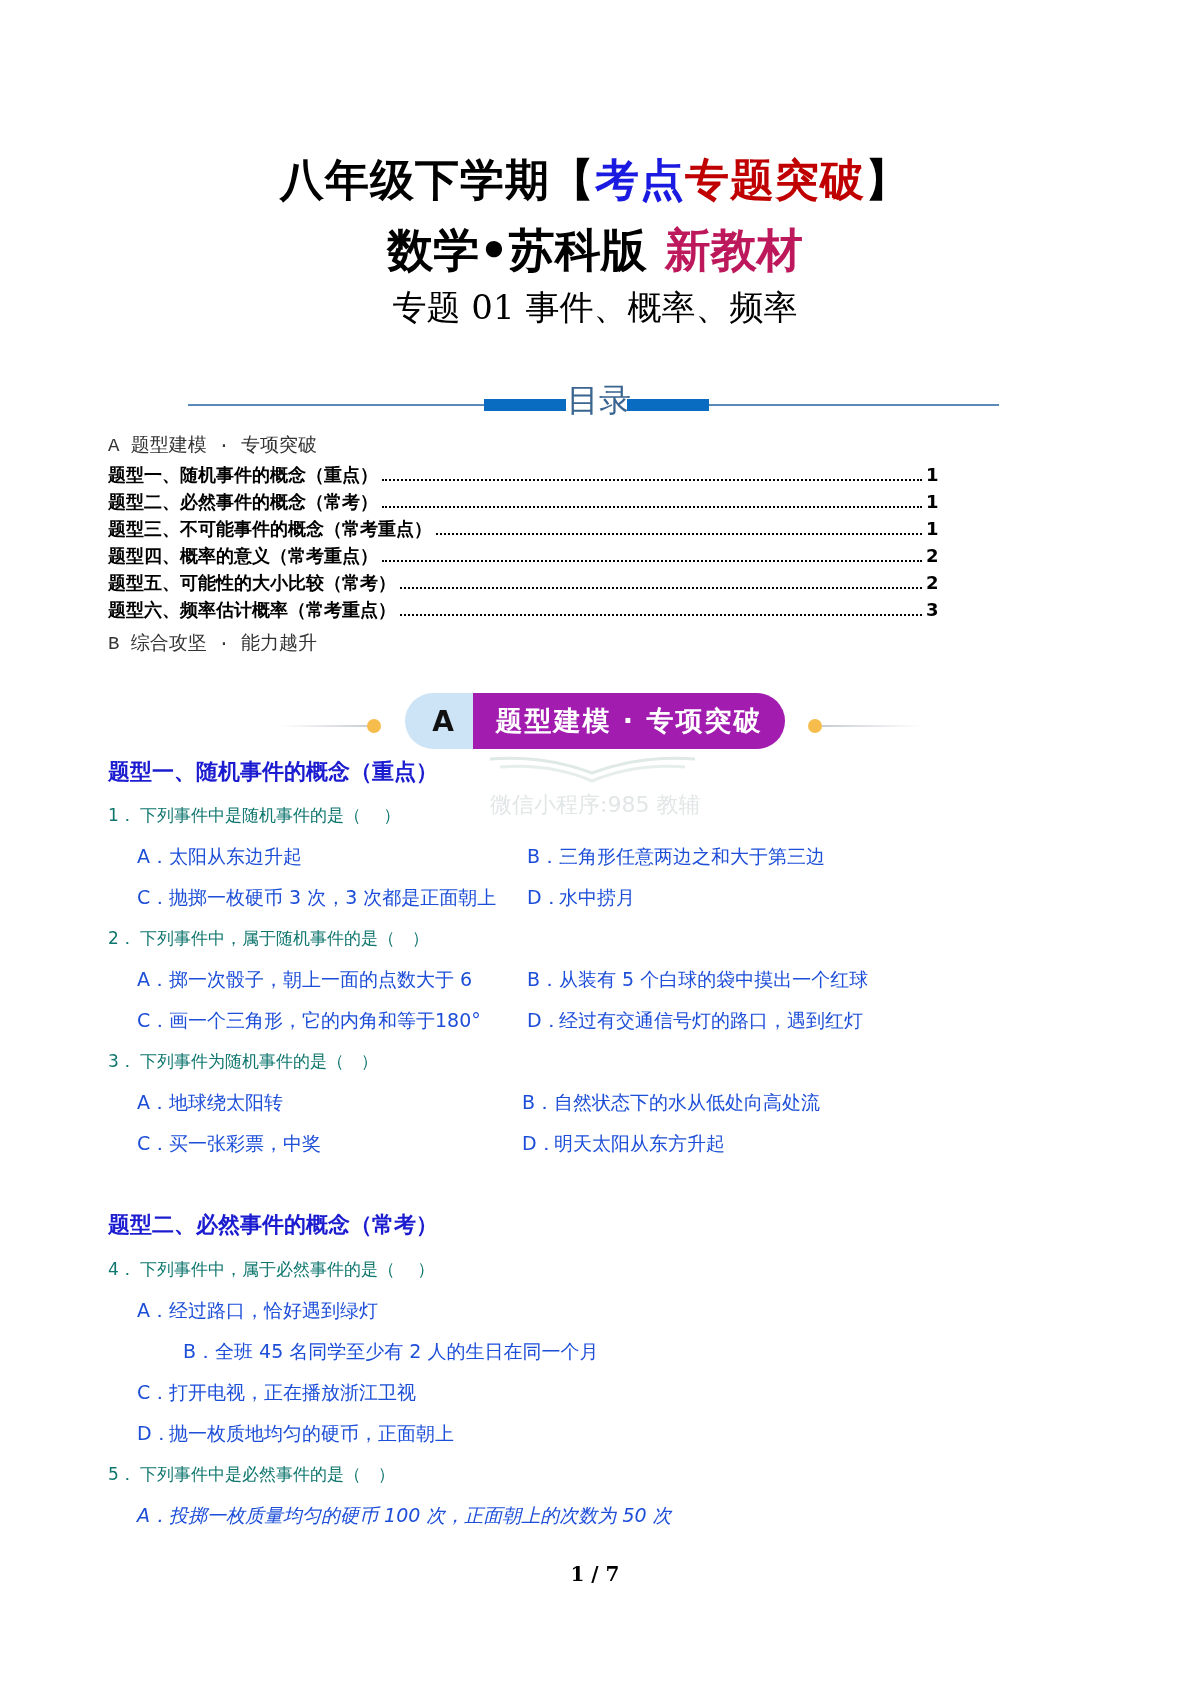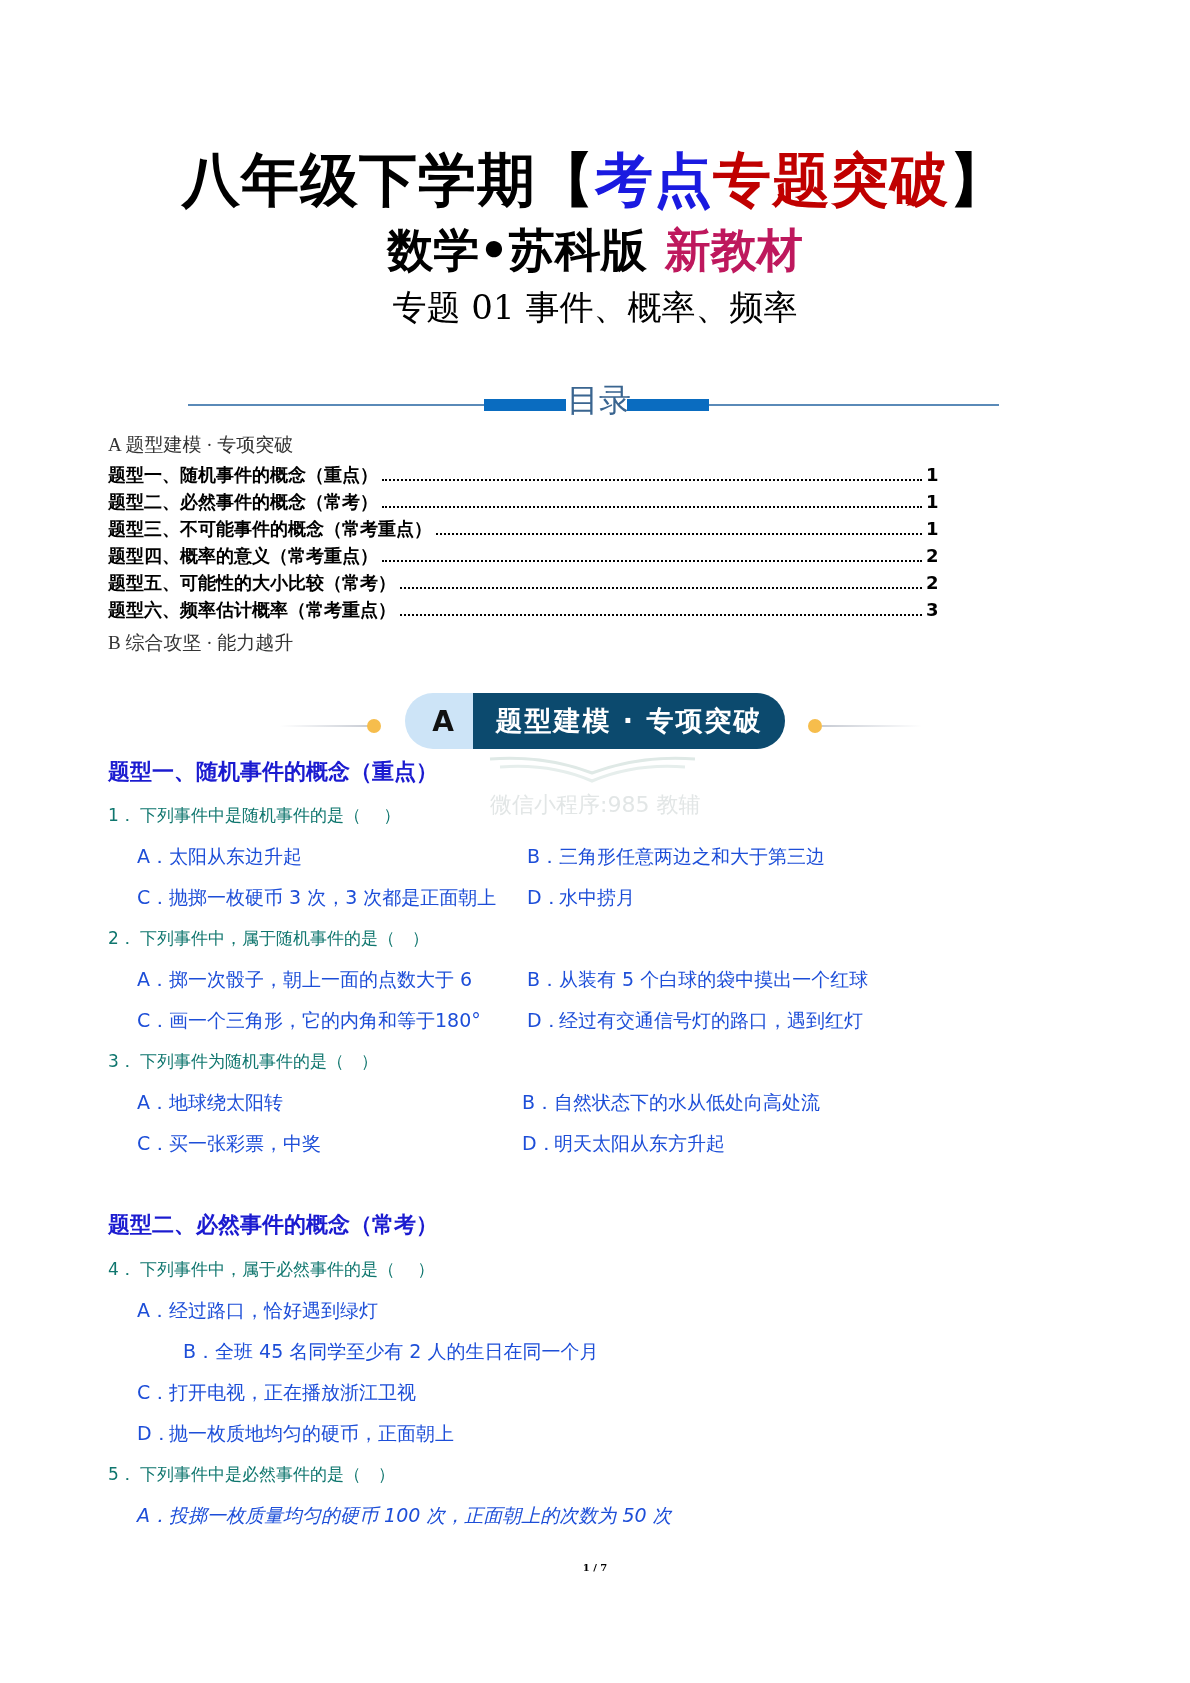--- a/index.html
+++ b/index.html
@@ -1,52 +1,52 @@
 <!DOCTYPE html>
 <html><head>
   <meta charset="utf-8">
   <style>
     html, body { margin: 0; padding: 0; background: #ffffff; }
     body { width: 1190px; height: 1683px; position: relative; overflow: hidden;
            font-family: "DejaVu Sans", "Liberation Sans", sans-serif; color: #222; }
     .abs { position: absolute; }
     .title-main { top: 145px; left: 0; width: 1190px; text-align: center;
-                  font-size: 58px; font-weight: 900; letter-spacing: 1px; color: #000; line-height: 70px; }
+                  font-size: 44px; font-weight: 900; letter-spacing: 1px; color: #000; line-height: 70px; }
     .title-main .blue { color: #1a1ae0; }
     .title-main .red { color: #c00000; }
     .subtitle { top: 222px; left: 0; width: 1190px; text-align: center;
                 font-size: 46px; font-weight: 900; color: #000; line-height: 56px; }
     .subtitle .orange { color: #be185d; margin-left: 18px; }
     .topic { top: 285px; left: 0; width: 1190px; text-align: center;
              font-family: "DejaVu Serif", "Liberation Serif", serif; font-size: 34px; color: #000; line-height: 44px; }
     .toc-line { height: 2px; background: #5a8ab8; top: 404px; }
     .toc-bar { height: 12px; background: #0a6cc0; top: 399px; }
     .toc-title { top: 378px; left: 567px; font-size: 32px; color: #3a6590; line-height: 44px; }
-    .toc-group { left: 108px; font-family: Liberation Serif, serif; font-size: 19px; color: #333; }
+    .toc-group { left: 108px; font-family: Liberation Mono, monospace; font-size: 19px; color: #333; }
     .toc-row { left: 108px; width: 830px; display: flex; align-items: baseline; font-size: 18px; font-weight: bold; color: #000; height: 27px; }
     .toc-row .lbl { white-space: nowrap; }
     .toc-row .dots { flex: 1; border-bottom: 2px dotted #000; margin: 0 4px 4px 4px; }
     .toc-row .pg { width: 12px; text-align: right; }
     .banner-line { height: 2px; top: 725px; background: linear-gradient(90deg, rgba(200,200,210,0), #c8ccd4); }
     .banner-line.right { background: linear-gradient(90deg, #c8ccd4, rgba(200,200,210,0)); }
     .banner-dot { width: 14px; height: 14px; border-radius: 50%; background: #f6bd4c; top: 719px; }
     .banner { top: 693px; left: 405px; width: 380px; height: 56px; border-radius: 28px; overflow: hidden; display: flex; }
     .banner .letter { width: 60px; background: #cde4f7; display: flex; align-items: center; justify-content: center;
                       font-size: 28px; font-weight: bold; color: #111; padding-left: 8px; }
-    .banner .label { flex: 1; background: #0c4a6e; color: #fff; display: flex; align-items: center; justify-content: center;
+    .banner .label { flex: 1; background: #a21caf; color: #fff; display: flex; align-items: center; justify-content: center;
                      font-size: 27px; font-weight: bold; letter-spacing: 2px; }
     .watermark { top: 790px; left: 490px; font-size: 22px; color: #e2e6e6; }
     .wm-book { top: 755px; left: 485px; width: 215px; height: 28px; }
     .section-h { left: 108px; font-size: 22px; font-weight: bold; color: #1b1bd0; }
     .q { left: 108px; font-size: 17px; color: #0f766e; line-height: 26px; }
     .q .num { display: inline-block; width: 32px; }
     .opt { font-size: 19px; color: #1d4ed8; line-height: 26px; white-space: nowrap; }
     .opt .k { display: inline-block; width: 32px; }
     .page-num { top: 1562px; left: 0; width: 1190px; text-align: center; font-family: "DejaVu Serif", "Liberation Serif", serif;
-                font-size: 10px; font-weight: bold; color: #000; }
+                font-size: 20px; font-weight: bold; color: #000; }
   </style>
 </head>
 <body>
 
 <div class="abs title-main">
   <span>八年级下学期【</span><span class="blue">考点</span><span class="red">专题突破</span><span>】</span>
 </div>
 <div class="abs subtitle">
   <span>数学•苏科版</span><span class="orange">新教材</span>
 </div>

